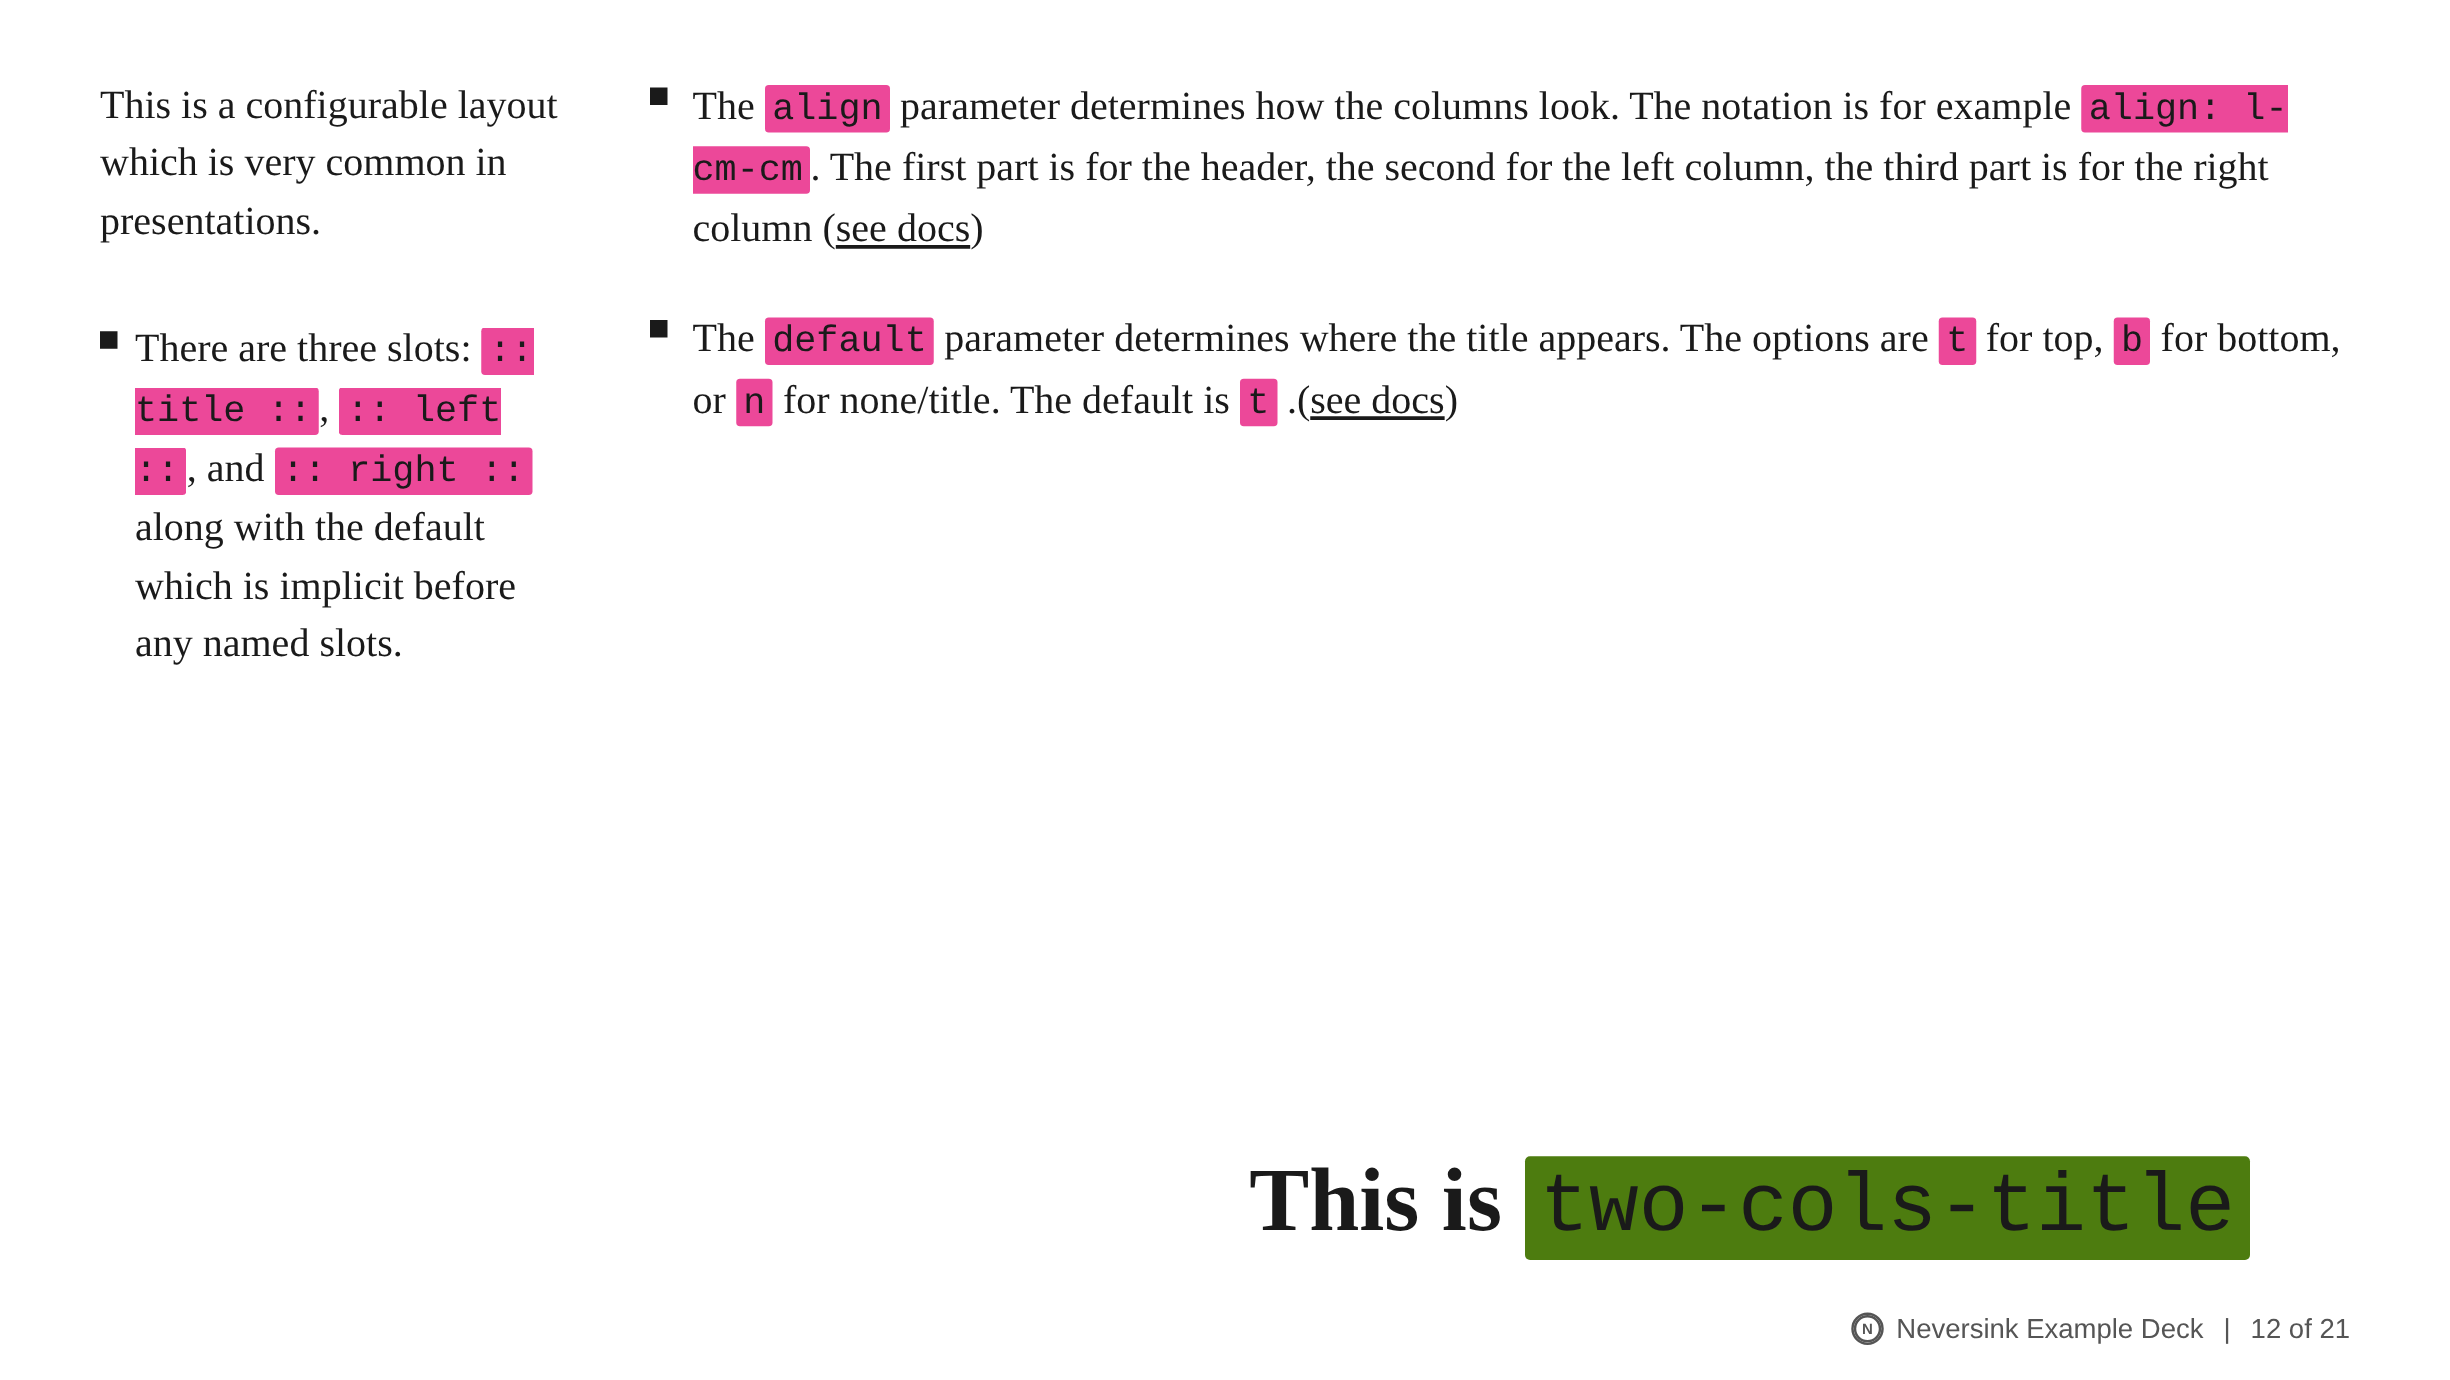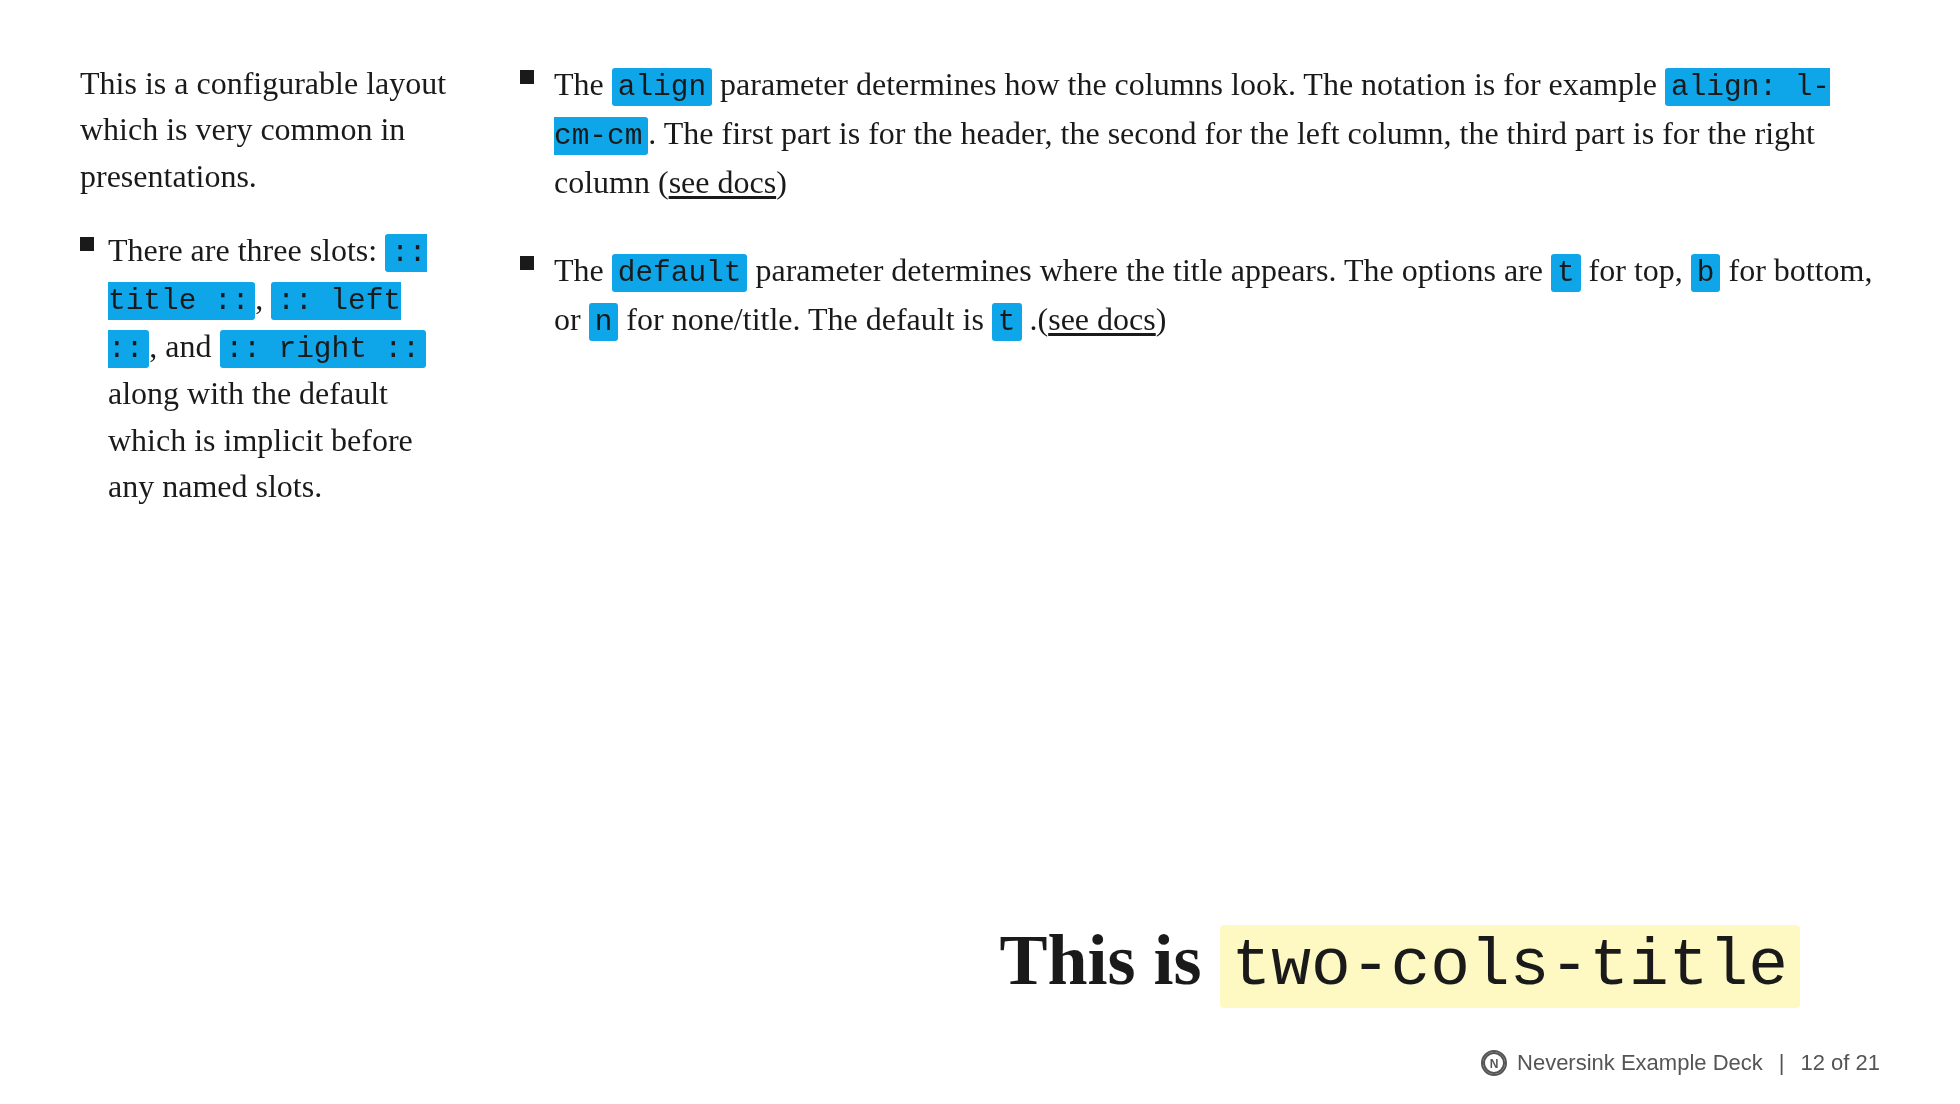--- a/index.html
+++ b/index.html
@@ -27,21 +27,21 @@
 
     .left-column {
       width: 380px;
       flex-shrink: 0;
       font-size: 32px;
       line-height: 1.45;
       color: #1a1a1a;
     }
 
     .left-intro {
-      margin-bottom: 28px;
+      margin-bottom: 56px;
     }
 
     .left-list {
       list-style: none;
       padding: 0;
     }
 
     .left-list li {
       display: flex;
       gap: 14px;
@@ -83,21 +83,21 @@
       display: inline-block;
       width: 14px;
       height: 14px;
       background: #1a1a1a;
       flex-shrink: 0;
       margin-top: 10px;
     }
 
     code, .code-inline {
       font-family: 'Courier New', Courier, monospace;
-      background: #0ea5e9;
+      background: #ec4899;
       padding: 2px 6px;
       border-radius: 3px;
       font-size: 0.92em;
     }
 
     .underline-link {
       text-decoration: underline;
       text-underline-offset: 3px;
       text-align: right;
     }
@@ -113,21 +113,21 @@
 
     .bottom-title {
       font-family: Georgia, 'Times New Roman', serif;
       font-size: 72px;
       font-weight: bold;
       color: #1a1a1a;
     }
 
     .bottom-title .code-title {
       font-family: 'Courier New', Courier, monospace;
-      background: #fef9c3;
+      background: #4d7c0f;
       padding: 4px 12px;
       border-radius: 4px;
       font-size: 0.92em;
       font-weight: normal;
     }
 
     .footer {
       position: absolute;
       bottom: 28px;
       right: 80px;

